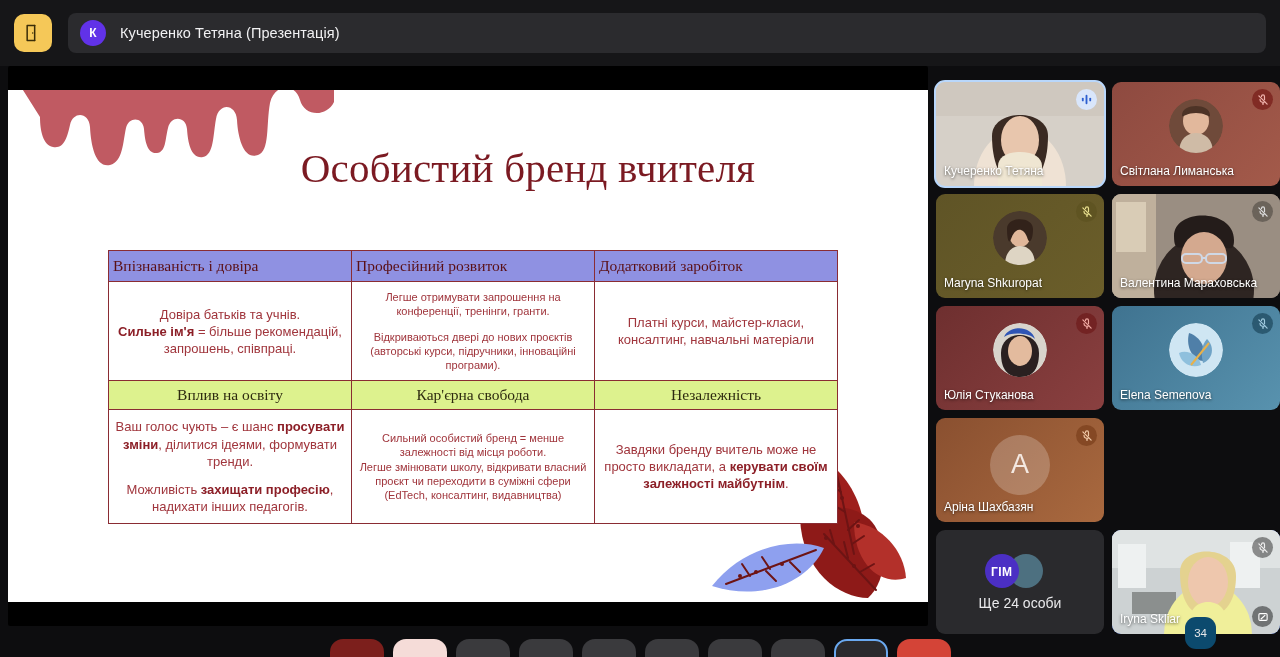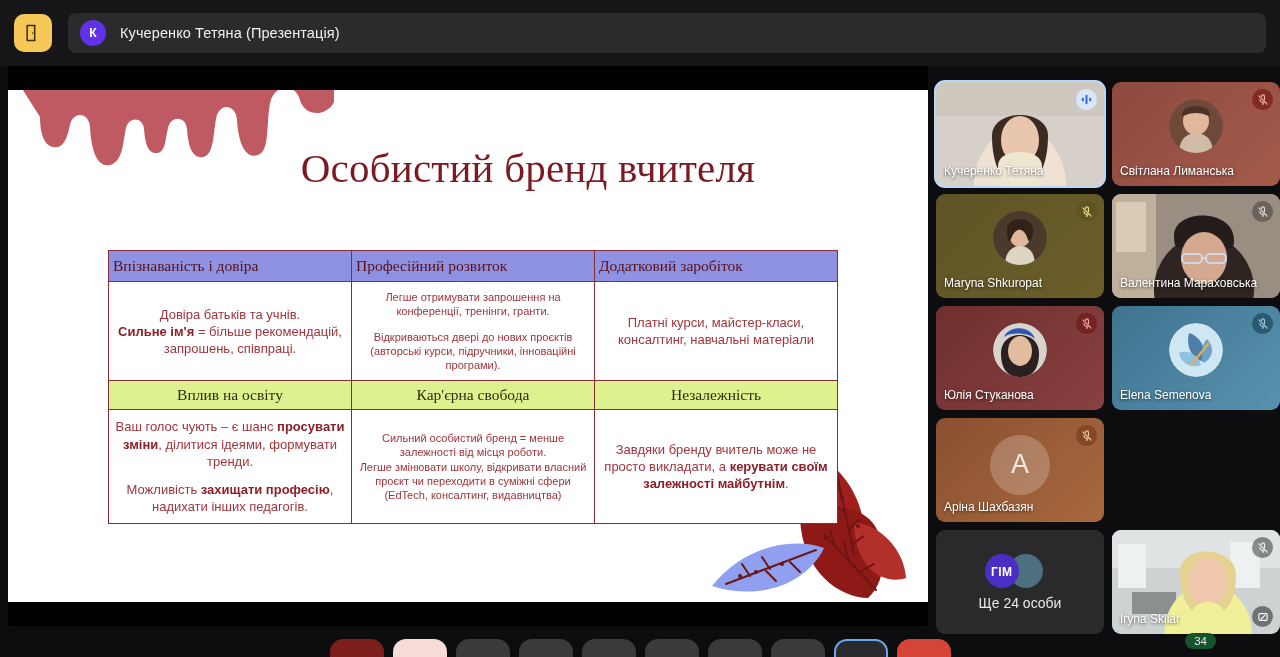--- a/index.html
+++ b/index.html
@@ -78,22 +78,22 @@
                   border-radius:50%; background:#4b2fc4; }
   .more-logo .c2{ position:absolute; left:24px; top:0; width:34px; height:34px;
                   border-radius:50%; background:#4d7080; }
   .more-logo .lt{ position:absolute; left:6px; top:11px; font-size:12px;
                   font-weight:bold; color:#fff; letter-spacing:.4px; z-index:3;text-align:center; }
   .more-label{ font-size:14px; color:#eaeaec; }
   .pip-btn{ position:absolute; right:7px; bottom:7px; width:21px; height:21px;
             border-radius:50%; background:rgba(0,0,0,.45); z-index:5;
             display:flex; align-items:center; justify-content:center; }
 
-  .page-badge{ position:absolute; right:64px; bottom:8px; background:#14532d;
-               border-radius:11px; padding:2px 9px; font-size:11.5px; color:#e6e6e8; }
+  .page-badge{ position:absolute; right:64px; bottom:8px; background:#0c4a6e;
+               border-radius:11px; padding:10px 9px; font-size:11.5px; color:#e6e6e8; }
 
   
   .controls{ position:absolute; left:0; bottom:0; width:1280px; height:18px;
              display:flex; align-items:flex-start; justify-content:center; gap:9px; }
   .ctl{ width:54px; height:26px; border-radius:13px 13px 4px 4px; background:#3a3a3d; }
   .ctl.rec{ width:54px; background:#7c1f1c; }
   .ctl.light{ background:#f5dcd8; }
   .ctl.ring{ background:#2a2a2d; border:2px solid #6aa9f0; }
   .ctl.red{ background:#d44437; }
 </style>

